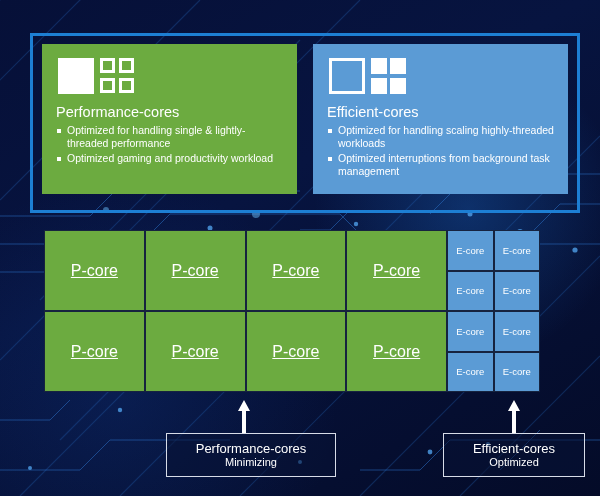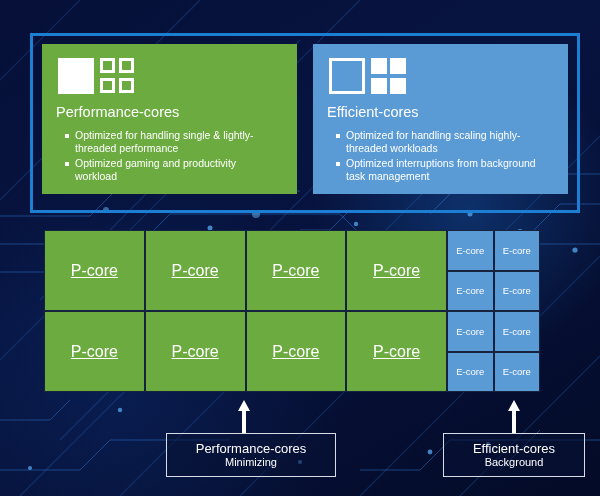--- a/index.html
+++ b/index.html
@@ -90,21 +90,21 @@
 
   .panel-title {
     color: #ffffff;
     font-size: 14.5px;
     line-height: 17px;
     margin-bottom: 3px;
     white-space: nowrap;
   }
   .panel-bullets {
     list-style: none;
-    margin: 8px;
+    margin: 0;
     padding: 0;
   }
   .panel-bullets li {
     position: relative;
     color: #ffffff;
     font-size: 10.5px;
     line-height: 13px;
     padding-left: 11px;
     margin-bottom: 2px;
   }
@@ -313,16 +313,16 @@
   <svg class="arrow" id="arrow-e" viewBox="0 0 14 34">
     <path d="M7 0 L13 11 L9 11 L9 34 L5 34 L5 11 L1 11 Z" fill="#ffffff"></path>
   </svg>
 
   <div class="callout" id="callout-p">
     <div class="callout-title">Performance-cores</div>
     <div class="callout-sub">Minimizing</div>
   </div>
   <div class="callout" id="callout-e">
     <div class="callout-title">Efficient-cores</div>
-    <div class="callout-sub">Background</div>
+    <div class="callout-sub">Optimized</div>
   </div>
 
 </div>
 
 </body></html>

